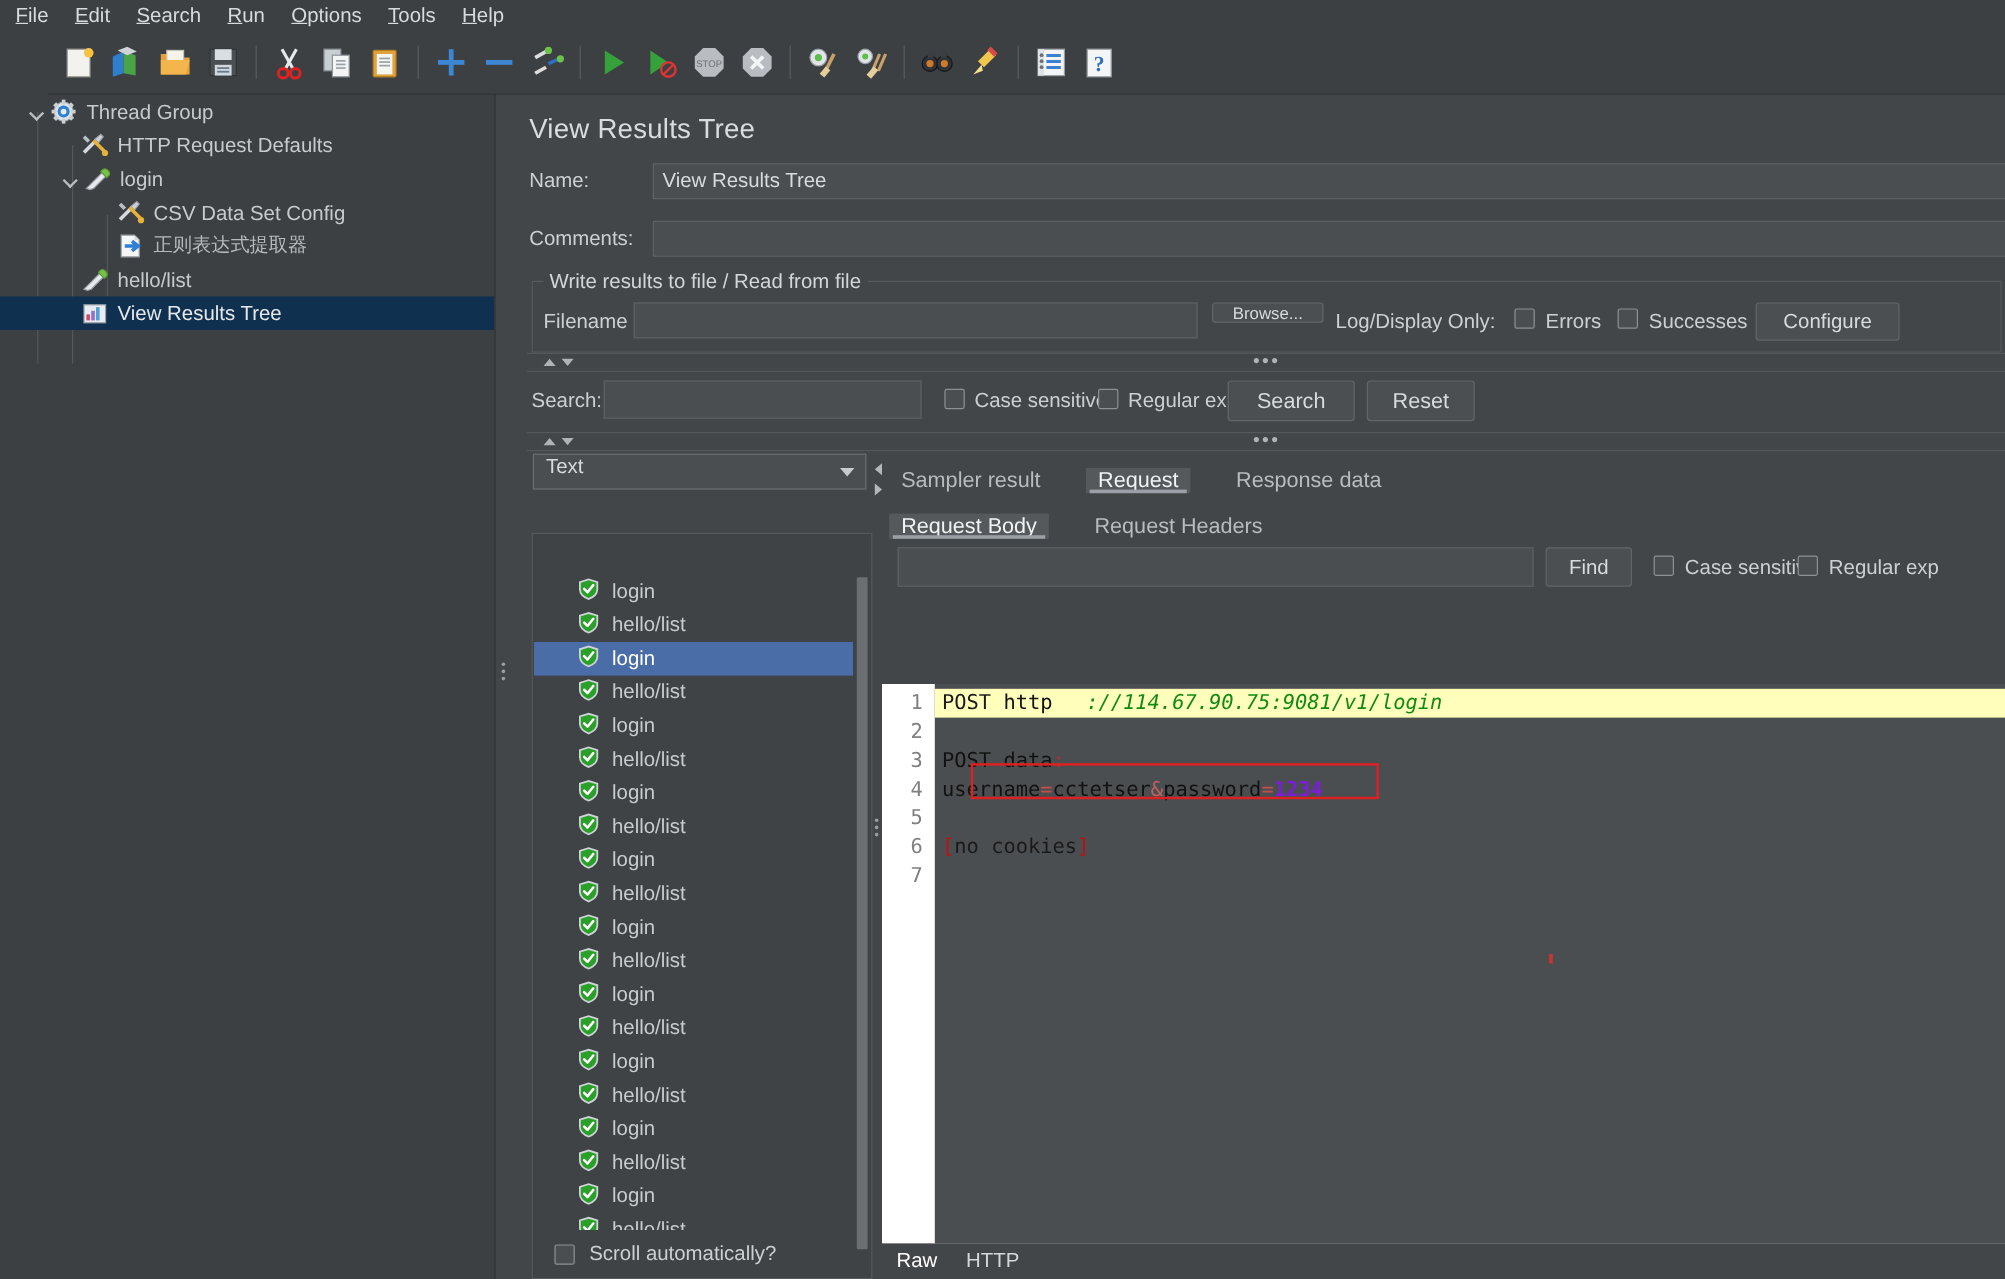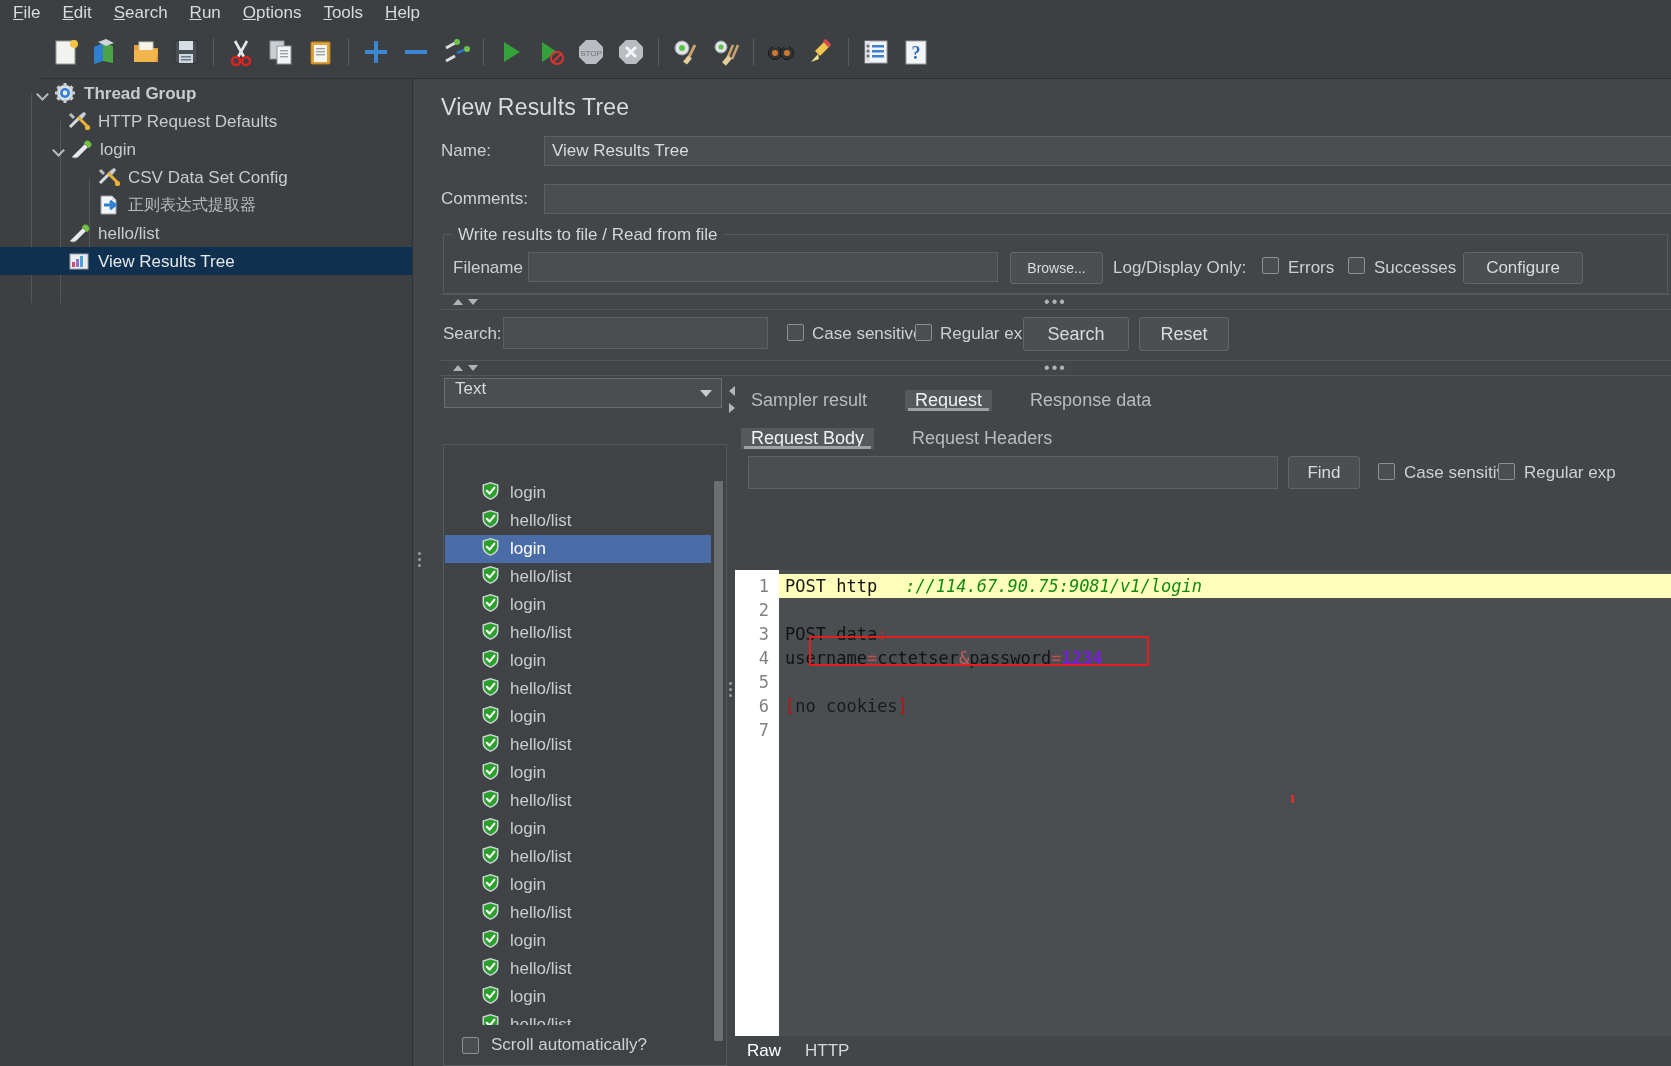--- a/index.html
+++ b/index.html
@@ -456,21 +456,21 @@
     </div>
   </div>
 
   <div class="tree-pane">
 
     <div class="guide" style="left:31px; top:14px; height:210px;"></div>
     <div class="guide" style="left:60px; top:42px; height:182px;"></div>
     <div class="guide" style="left:89px; top:100px; height:68px;"></div>
 
 
-    <div class="tree-row" style="padding-left:36px;font-weight:bold;">
+    <div class="tree-row" style="padding-left:24px;">
       <span class="twisty open"></span>
       <span class="tico">
         <svg width="26" height="22" viewBox="0 0 26 22">
           <g fill="#dfe4e9" stroke="#9aa1a7">
             <circle cx="13" cy="11" r="8"></circle>
           </g>
           <g fill="#c9d0d6">
             <rect x="11.5" y="1" width="3" height="4"></rect>
               <rect x="11.5" y="17" width="3" height="4"></rect>
             <rect x="3" y="9.5" width="4" height="3"></rect>
@@ -566,21 +566,21 @@
     <div class="tfield" style="left:131px; top:57px; width:1140px;">View Results Tree</div>
 
     <div class="row-label" style="left:28px; top:110px;">Comments:</div>
     <div class="tfield" style="left:131px; top:105px; width:1140px;"></div>
 
     <div class="groupbox" style="left:30px; top:155px; width:1225px; height:60px;"></div>
     <div class="group-legend" style="left:40px; top:146px;">Write results to file / Read from file</div>
 
     <div class="row-label" style="left:40px; top:179px;">Filename</div>
     <div class="tfield" style="left:115px; top:173px; width:470px;"></div>
-    <div class="btn" style="left:597px; top:173px; width:93px; height:32px; font-size:14px;">Browse...</div>
+    <div class="btn" style="left:597px; top:173px; width:93px; height:17px; font-size:14px;">Browse...</div>
 
     <div class="row-label" style="left:700px; top:179px;">Log/Display Only:</div>
     <div class="cbx" style="left:849px; top:178px;"></div>
     <div class="row-label" style="left:875px; top:179px;">Errors</div>
     <div class="cbx" style="left:935px; top:178px;"></div>
     <div class="row-label" style="left:961px; top:179px;">Successes</div>
     <div class="btn" style="left:1050px; top:173px; width:120px; height:32px; font-size:17px;">Configure</div>
 
     <div class="divider" style="left:26px; top:215px; width:1233px;">
       <div class="div-arrows">

